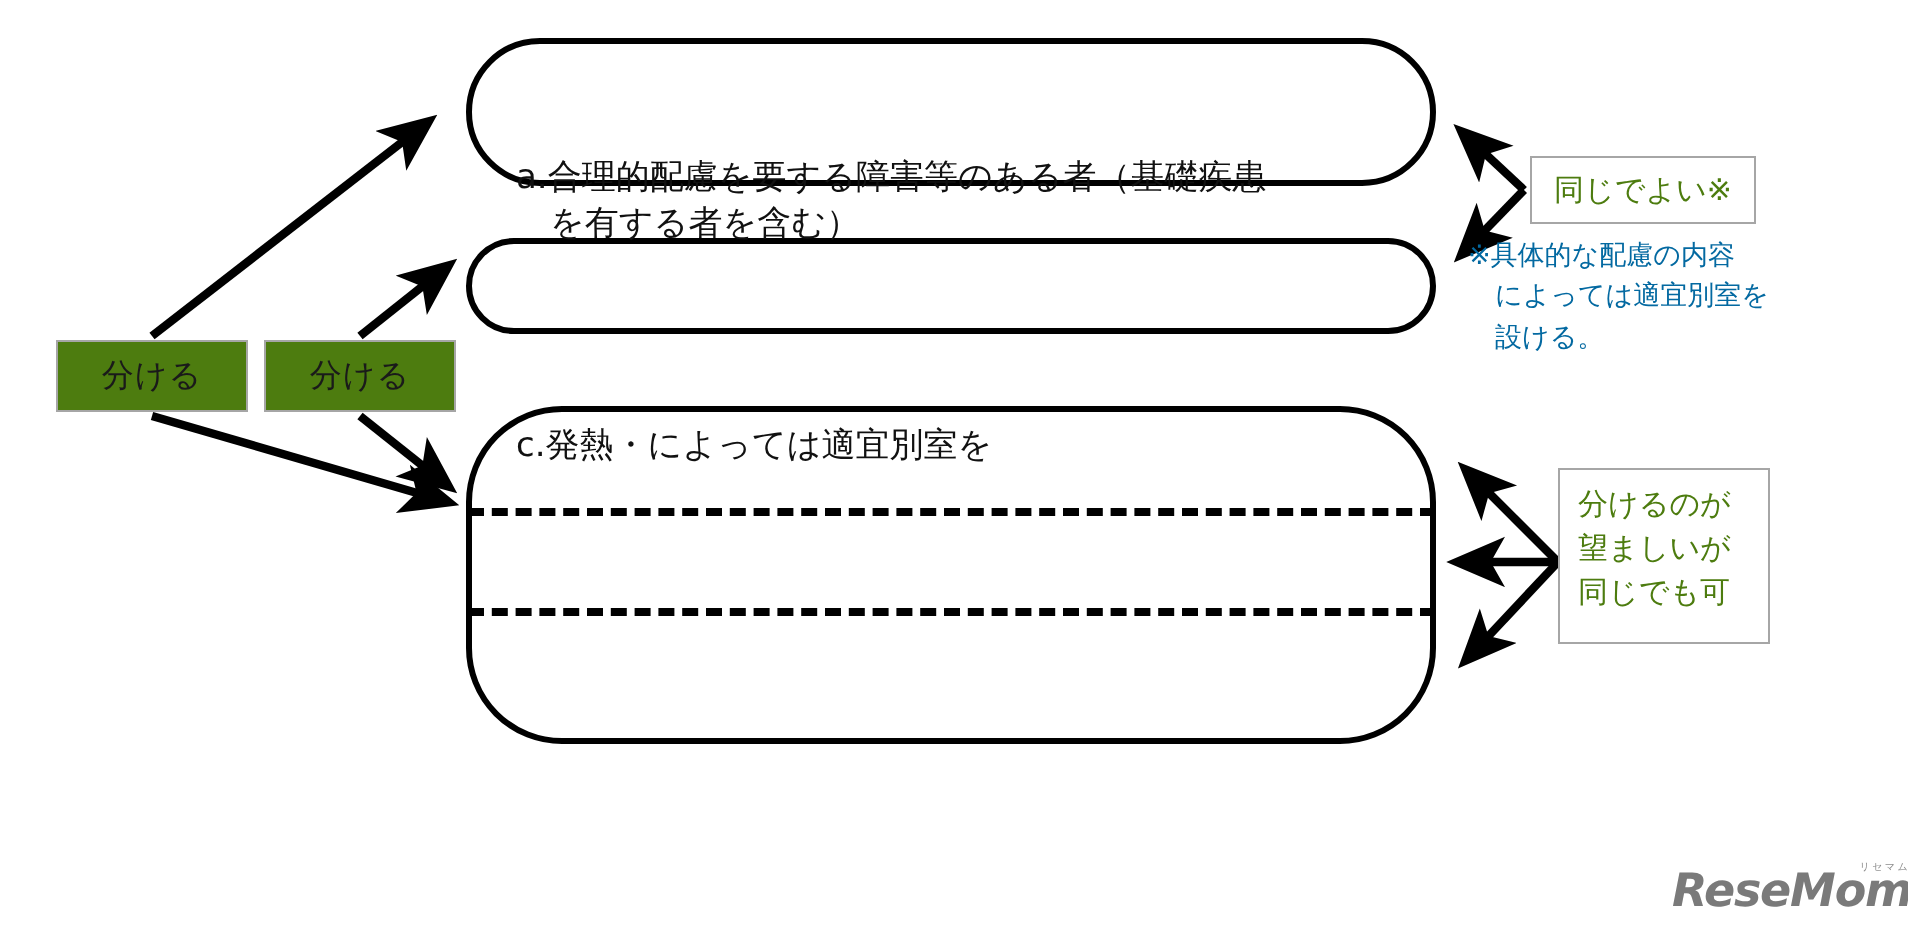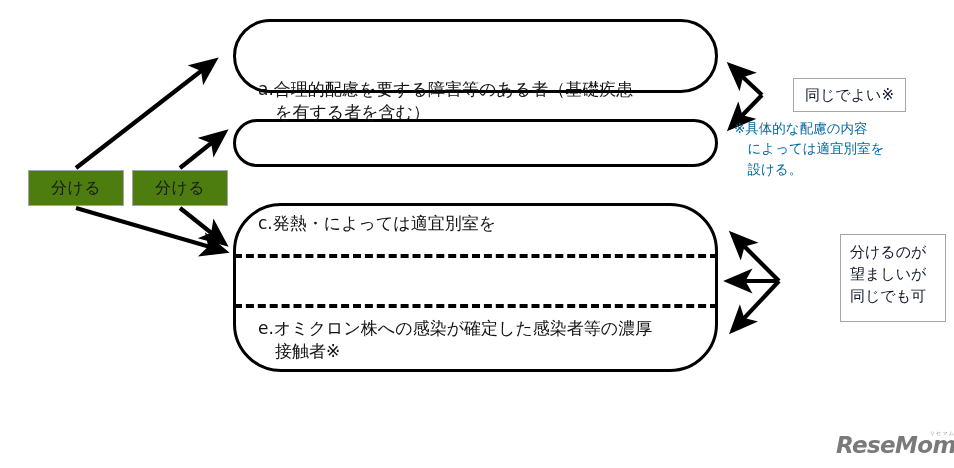--- a/index.html
+++ b/index.html
@@ -90,31 +90,30 @@
   }
   #divider-cd { top: 254px; }
   #divider-de { top: 304px; }
 
   
   .callout-box {
     position: absolute;
     box-sizing: border-box;
     border: 1px solid #a6a6a6;
     background: #ffffff;
-    color: #0f172a;
-    z-index: 3;
-    margin-left: 28px;
+    color: #4d7c0f;
+    z-index: 3;
   }
   #callout-same {
     left: 765px; top: 78px; width: 113px; height: 34px;
     display: flex; align-items: center; justify-content: center;
     font-size: 15px;
   }
   #callout-split-pref {
-    left: 812px; top: 234px; width: 106px; height: 88px;
+    left: 779px; top: 234px; width: 106px; height: 88px;
     padding: 7px 0 0 9px;
     font-size: 15px;
     line-height: 1.45;
     white-space: pre-line;
   }
 
   
   #note-accommodation {
     position: absolute;
     left: 734px; top: 118px; width: 216px;
@@ -201,22 +200,20 @@
   <div class="round-text" id="text-a">a.合理的配慮を要する障害等のある者（基礎疾患
 　を有する者を含む）</div>
 
   <div class="round-box" id="box-b"></div>
 
   <div class="round-box" id="box-cde"></div>
   <div class="dash-divider" id="divider-cd"></div>
   <div class="dash-divider" id="divider-de"></div>
 
   <div class="round-text" id="text-c">c.発熱・によっては適宜別室を</div>
-  <div class="round-text" id="text-e">e.オミクロン株への感染が確定した感染者等の濃厚
-　接触者※</div>
 
   <div class="callout-box" id="callout-same">
     <span>同じでよい※</span>
   </div>
 
   <div id="note-accommodation">※具体的な配慮の内容
 　によっては適宜別室を
 　設ける。</div>
 
   <div class="callout-box" id="callout-split-pref">分けるのが

